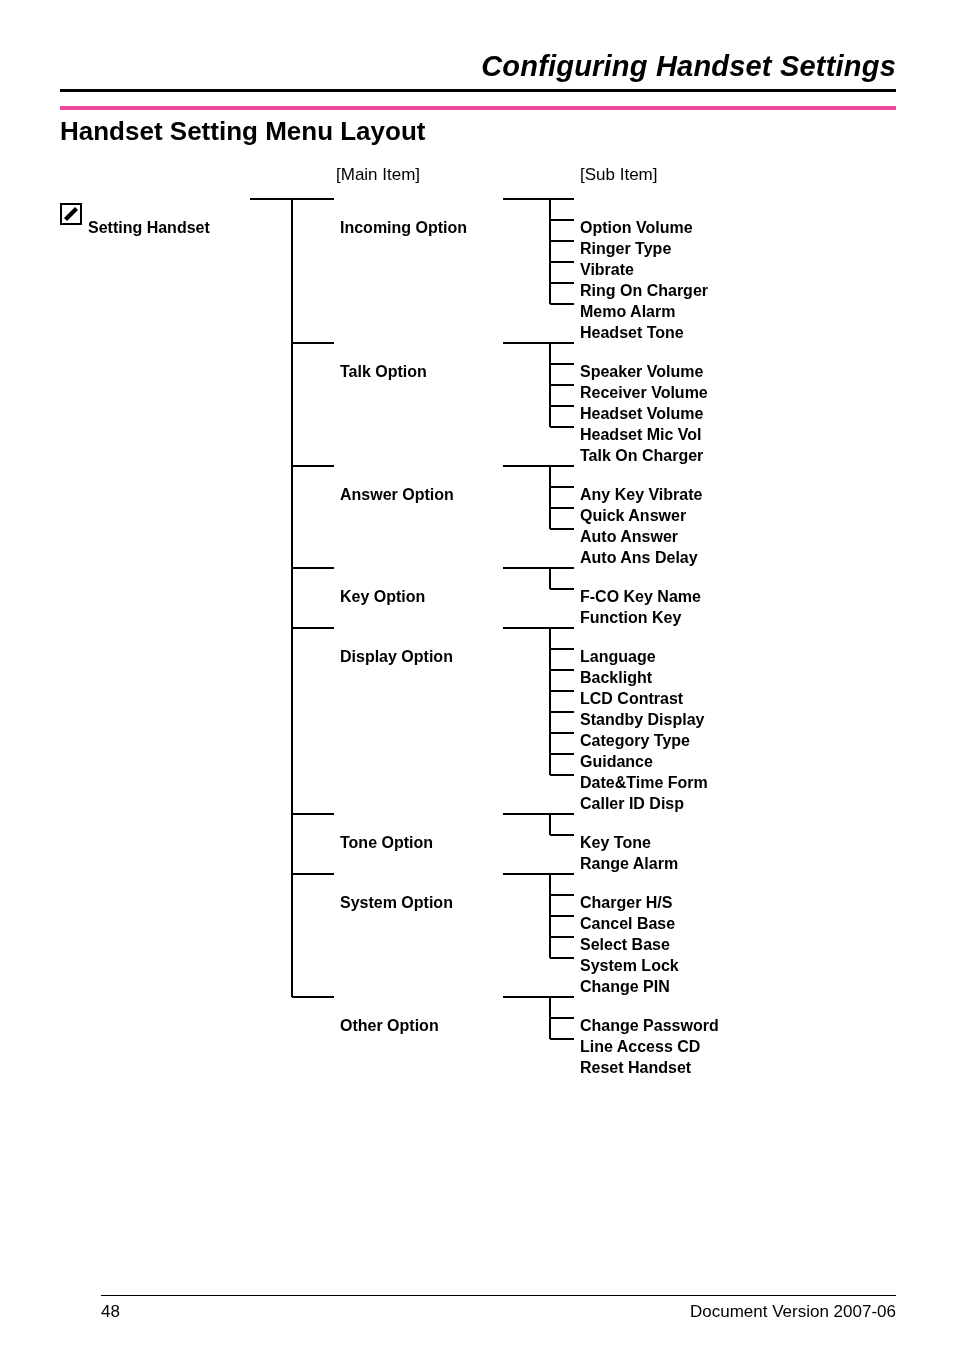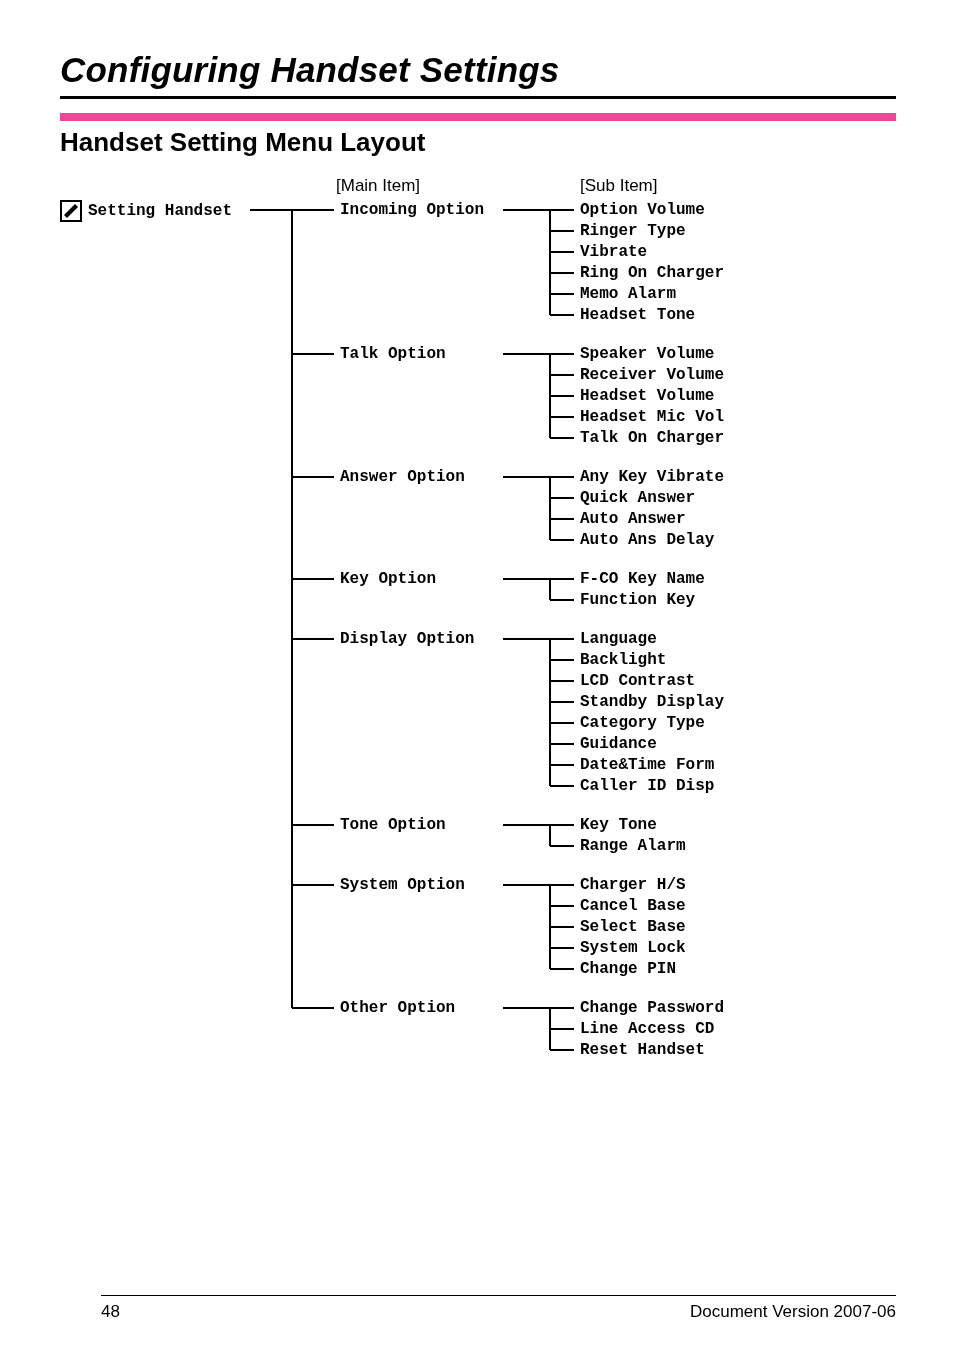--- a/index.html
+++ b/index.html
@@ -13,33 +13,34 @@
     position: relative;
   }
   .page {
     position: absolute;
     left: 60px;
     right: 58px;
     top: 50px;
     bottom: 42px;
   }
   .header-title {
-    font-size: 35px;
+    font-size: 29px;
     font-weight: bold;
     font-style: italic;
     letter-spacing: 0.2px;
     margin: 0 0 6px 0;
+    text-align: right;
   }
   .hr-thick {
     border: none;
     border-top: 3px solid #000;
     margin: 0 0 14px 0;
   }
   .section-bar {
-    border-top: 8px solid #ec4899;
+    border-top: 4px solid #ec4899;
     padding-top: 6px;
   }
   .section-title {
     font-size: 26px;
     font-weight: bold;
     margin: 0 0 18px 0;
   }
   .diagram-wrap {
     position: relative;
     height: 800px;
@@ -61,25 +62,26 @@
     justify-content: space-between;
     font-size: 17px;
   }
   
   .col-hdr {
     position: absolute;
     font-size: 17px;
     font-weight: normal;
   }
   .mono {
-    font-family: Liberation Mono, monospace;
+    font-family: Liberation Sans, sans-serif;
     font-weight: bold;
     font-size: 16px;
     line-height: 21px;
     white-space: nowrap;
+    margin-top: 28px;
   }
   .root-badge {
     position: absolute;
     display: inline-flex;
     align-items: center;
     gap: 6px;
   }
   .root-box {
     width: 22px;
     height: 22px;

